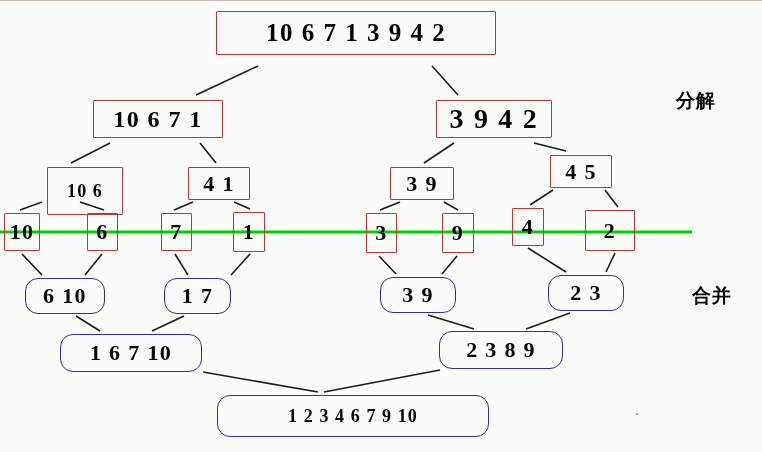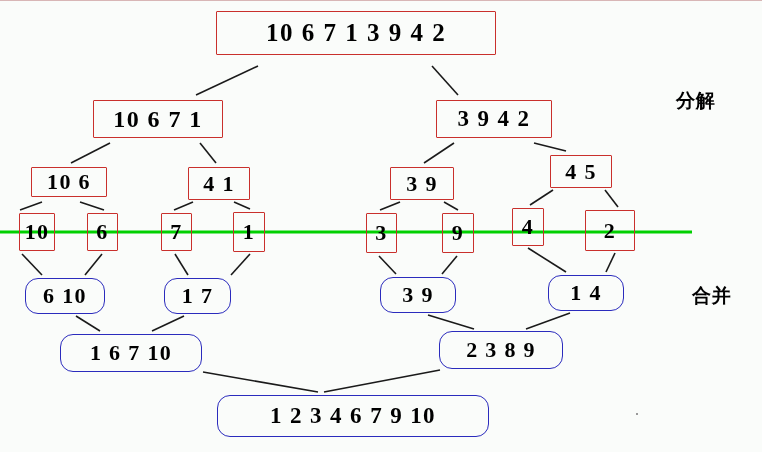--- a/index.html
+++ b/index.html
@@ -114,36 +114,36 @@
       <line x1="0" y1="232" x2="692" y2="232" stroke="#00d000" stroke-width="3"></line>
     </svg>
 
   <div id="nodes-layer">
       <div class="node split" style="left: 216px; top: 11px; width: 280px; height: 44px; font-size: 25px; z-index: 3;">
         <span>10 6 7 1 3 9 4 2</span>
       </div>
       <div class="node split" style="left: 93px; top: 100px; width: 130px; height: 38px; font-size: 24px; z-index: 3;">
         <span>10 6 7 1</span>
       </div>
-      <div class="node split" style="left: 436px; top: 100px; width: 116px; height: 38px; font-size: 23px; z-index: 3;">
+      <div class="node split" style="left: 436px; top: 100px; width: 116px; height: 38px; font-size: 28px; z-index: 3;">
         <span>3 9 4 2</span>
       </div>
-      <div class="node split" style="left: 31px; top: 167px; width: 76px; height: 30px; font-size: 22px; z-index: 3;">
+      <div class="node split" style="left: 47px; top: 167px; width: 76px; height: 48px; font-size: 18px; z-index: 3;">
         <span>10 6</span>
       </div>
       <div class="node split" style="left: 188px; top: 167px; width: 62px; height: 33px; font-size: 22px; z-index: 3;">
         <span>4 1</span>
       </div>
       <div class="node split" style="left: 390px; top: 167px; width: 64px; height: 33px; font-size: 22px; z-index: 3;">
         <span>3 9</span>
       </div>
       <div class="node split" style="left: 550px; top: 155px; width: 62px; height: 33px; font-size: 22px; z-index: 3;">
         <span>4 5</span>
       </div>
-      <div class="node split" style="left: 4px; top: 213px; width: 36px; height: 38px; font-size: 22px; z-index: 3; margin-left: 15px;">
+      <div class="node split" style="left: 4px; top: 213px; width: 36px; height: 38px; font-size: 22px; z-index: 3;">
         <span>10</span>
       </div>
       <div class="node split" style="left: 87px; top: 213px; width: 31px; height: 38px; font-size: 22px; z-index: 3;">
         <span>6</span>
       </div>
       <div class="node split" style="left: 161px; top: 213px; width: 31px; height: 38px; font-size: 22px; z-index: 3;">
         <span>7</span>
       </div>
       <div class="node split" style="left: 233px; top: 212px; width: 32px; height: 40px; font-size: 22px; z-index: 3;">
         <span>1</span>
@@ -163,29 +163,29 @@
       <div class="node merge" style="left: 25px; top: 278px; width: 80px; height: 36px; font-size: 22px; z-index: 5;">
         <span>6 10</span>
       </div>
       <div class="node merge" style="left: 164px; top: 278px; width: 67px; height: 36px; font-size: 22px; z-index: 5;">
         <span>1 7</span>
       </div>
       <div class="node merge" style="left: 380px; top: 277px; width: 76px; height: 36px; font-size: 22px; z-index: 5;">
         <span>3 9</span>
       </div>
       <div class="node merge" style="left: 548px; top: 275px; width: 76px; height: 36px; font-size: 22px; z-index: 5;">
-        <span>1 4</span>
+        <span>2 3</span>
       </div>
       <div class="node merge" style="left: 60px; top: 334px; width: 142px; height: 38px; font-size: 22px; z-index: 5;">
         <span>1 6 7 10</span>
       </div>
       <div class="node merge" style="left: 439px; top: 331px; width: 124px; height: 38px; font-size: 22px; z-index: 5;">
         <span>2 3 8 9</span>
       </div>
-      <div class="node merge" style="left: 217px; top: 395px; width: 272px; height: 42px; font-size: 23px; z-index: 5;">
+      <div class="node merge" style="left: 217px; top: 395px; width: 272px; height: 42px; font-size: 18px; z-index: 5;">
         <span>1 2 3 4 6 7 9 10</span>
       </div>
     </div>
 
   <div class="label-cn" style="left:676px; top:88px;text-align:center;">分解</div>
 
   <div class="label-cn" style="left:692px; top:283px;">合并</div>
 
   <div class="dot" style="left:636px; top:413px;"></div>
 

